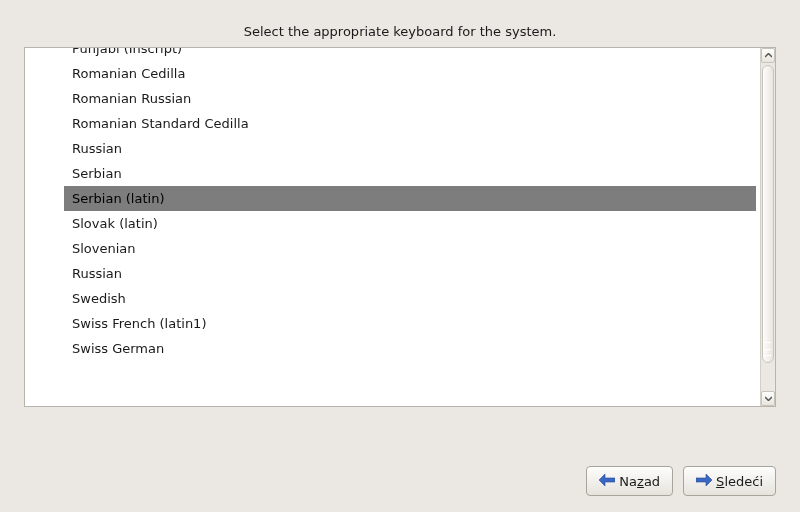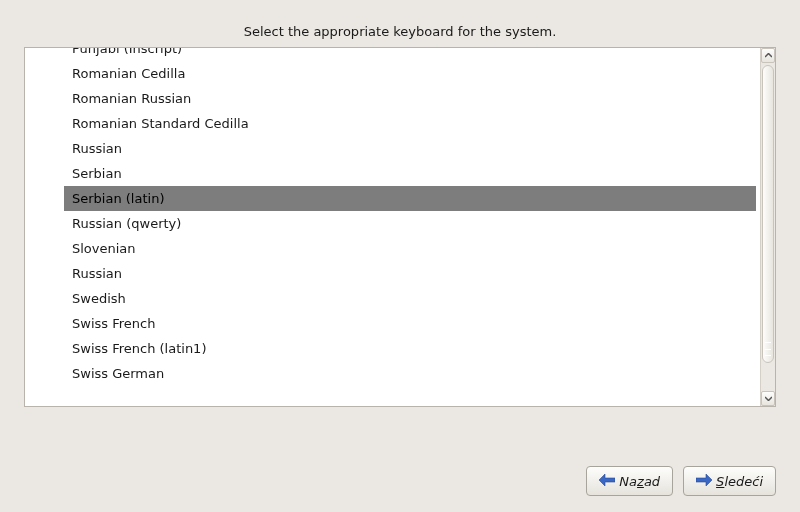--- a/index.html
+++ b/index.html
@@ -117,46 +117,44 @@
     background: linear-gradient(#fdfdfc, #e6e3dc);
     border: 1px solid #a7a49c;
     border-radius: 4px;
     display: flex;
     align-items: center;
     justify-content: center;
     gap: 4px;
     cursor: pointer;
     font-size: 13px;
     color: #1a1a1a;
-    font-style: italic;
   }
   .icon-arrow { display: inline-block; }
   .underline-accel { text-decoration: underline; }
 </style>
 </head>
 <body>
 
 <div class="container">
   <div class="prompt">Select the appropriate keyboard for the system.</div>
 
   <div class="list-outer">
     <div class="list">
       <div class="list-inner" id="list-inner">
           <div class="item">Punjabi (Inscript)</div>
           <div class="item">Romanian Cedilla</div>
           <div class="item">Romanian Russian</div>
           <div class="item">Romanian Standard Cedilla</div>
           <div class="item">Russian</div>
           <div class="item">Serbian</div>
           <div class="item selected">Serbian (latin)</div>
-          <div class="item">Russian (qwerty)</div>
+          <div class="item">Slovak (latin)</div>
           <div class="item">Slovenian</div>
           <div class="item">Russian</div>
           <div class="item">Swedish</div>
-          <div class="item">Swiss French</div>
           <div class="item">Swiss French (latin1)</div>
           <div class="item">Swiss German</div>
         </div>
     </div>
     <div class="scrollbar">
       <div class="sb-btn">
         <span>
           <svg width="7" height="5">
               <polyline points="0,4 3.5,0.5 7,4" fill="none" stroke="#555" stroke-width="1.5"></polyline>
             </svg>

